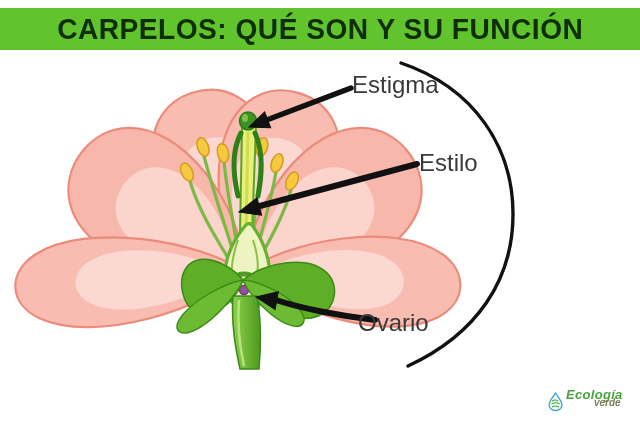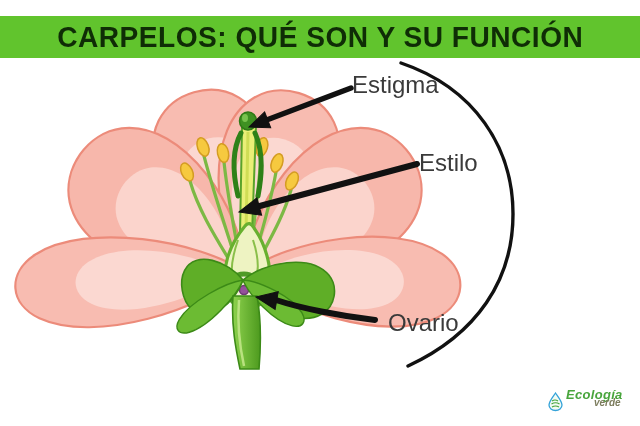--- a/index.html
+++ b/index.html
@@ -1,39 +1,39 @@
 <!DOCTYPE html>
 <html style="--header-bg: #61c42d; --header-text: #0f2d06; --label-text: #3a3a3a; --carpelo-border: #6cc13a; --arrow-black: #111111; --petal-pink: #f8bcb1; --petal-edge: #ec8b7a; --petal-highlight: #fbd8d1; --leaf-green: #5fae27; --stem-dark-green: #3c8a17; --pistil-yellow: #e9ef77; --stigma-green: #3f9122; --anther-yellow: #f6c93f; --ovary-pale: #eef3c2; --ovule-purple: #94519b; --logo-green: #48a53c;"><head>
 <meta charset="utf-8">
 <style>
   html,body{margin:0;padding:0;background:#ffffff;}
   .stage{
     position:relative;width:640px;height:426px;overflow:hidden;background:#ffffff;
     font-family:"Liberation Sans", sans-serif;
   }
   .header{
-    position:absolute;left:0;top:16px;width:640px;height:42px;
+    position:absolute;left:0;top:8px;width:640px;height:42px;
     background:var(--header-bg,#61c42d);
     display:flex;align-items:center;justify-content:center;
   }
   .header h1{
     margin:0;font-size:29px;font-weight:bold;letter-spacing:0.5px;
     color:var(--header-text,#0f2d06);
     font-family:"Liberation Sans", sans-serif;
     transform:scaleX(0.97);
     white-space:nowrap;
   }
   .scene{position:absolute;left:0;top:0;width:640px;height:426px;}
   .part-label{
     position:absolute;font-size:24px;color:var(--label-text,#3a3a3a);
     font-family:"Liberation Sans", sans-serif;white-space:nowrap;
   }
   #lbl-estigma{left:352px;top:71px;}
   #lbl-estilo{left:399px;top:149px;margin-left:20px;}
-  #lbl-ovario{left:388px;top:309px;}
+  #lbl-ovario{left:358px;top:309px;}
   .carpelo-box{
     position:absolute;left:518px;top:172px;width:112px;height:42px;
     border:4px solid var(--carpelo-border,#6cc13a);border-radius:12px;
     background:#ffffff;display:flex;align-items:center;justify-content:center;
   }
   .carpelo-box span{font-size:26px;color:#161616;}
   .logo{
     position:absolute;left:548px;top:388px;width:90px;height:32px;
     display:flex;align-items:flex-start;
   }

